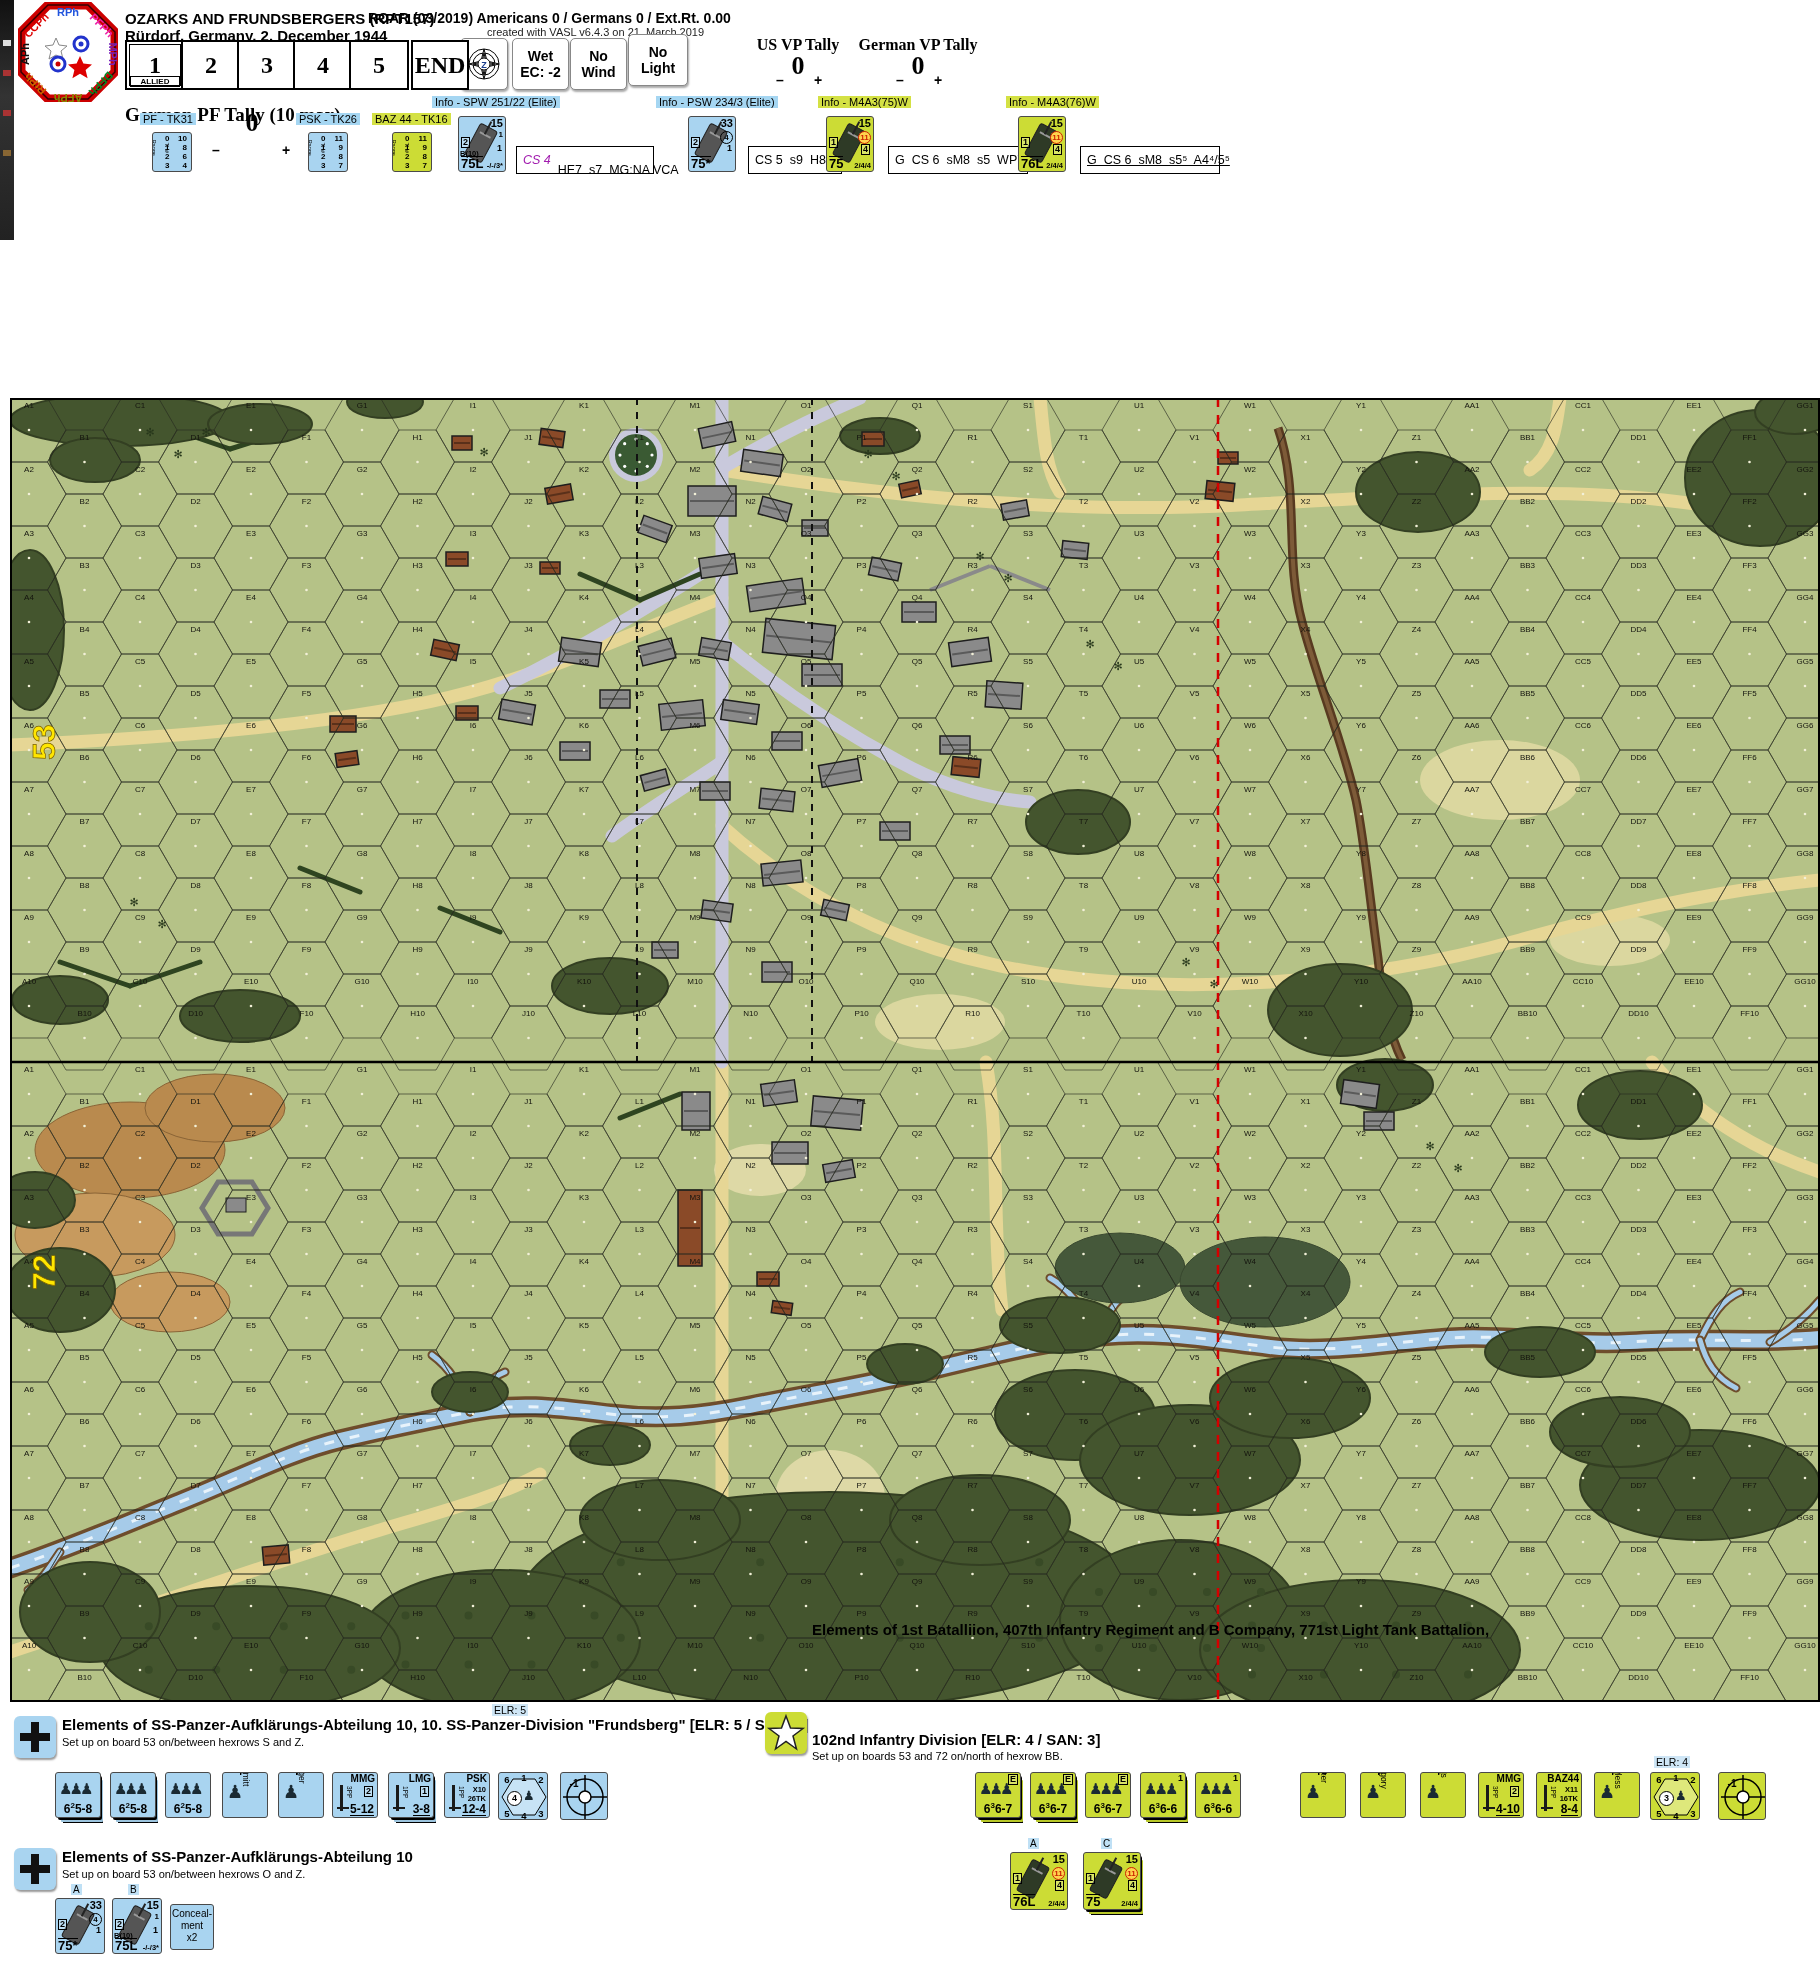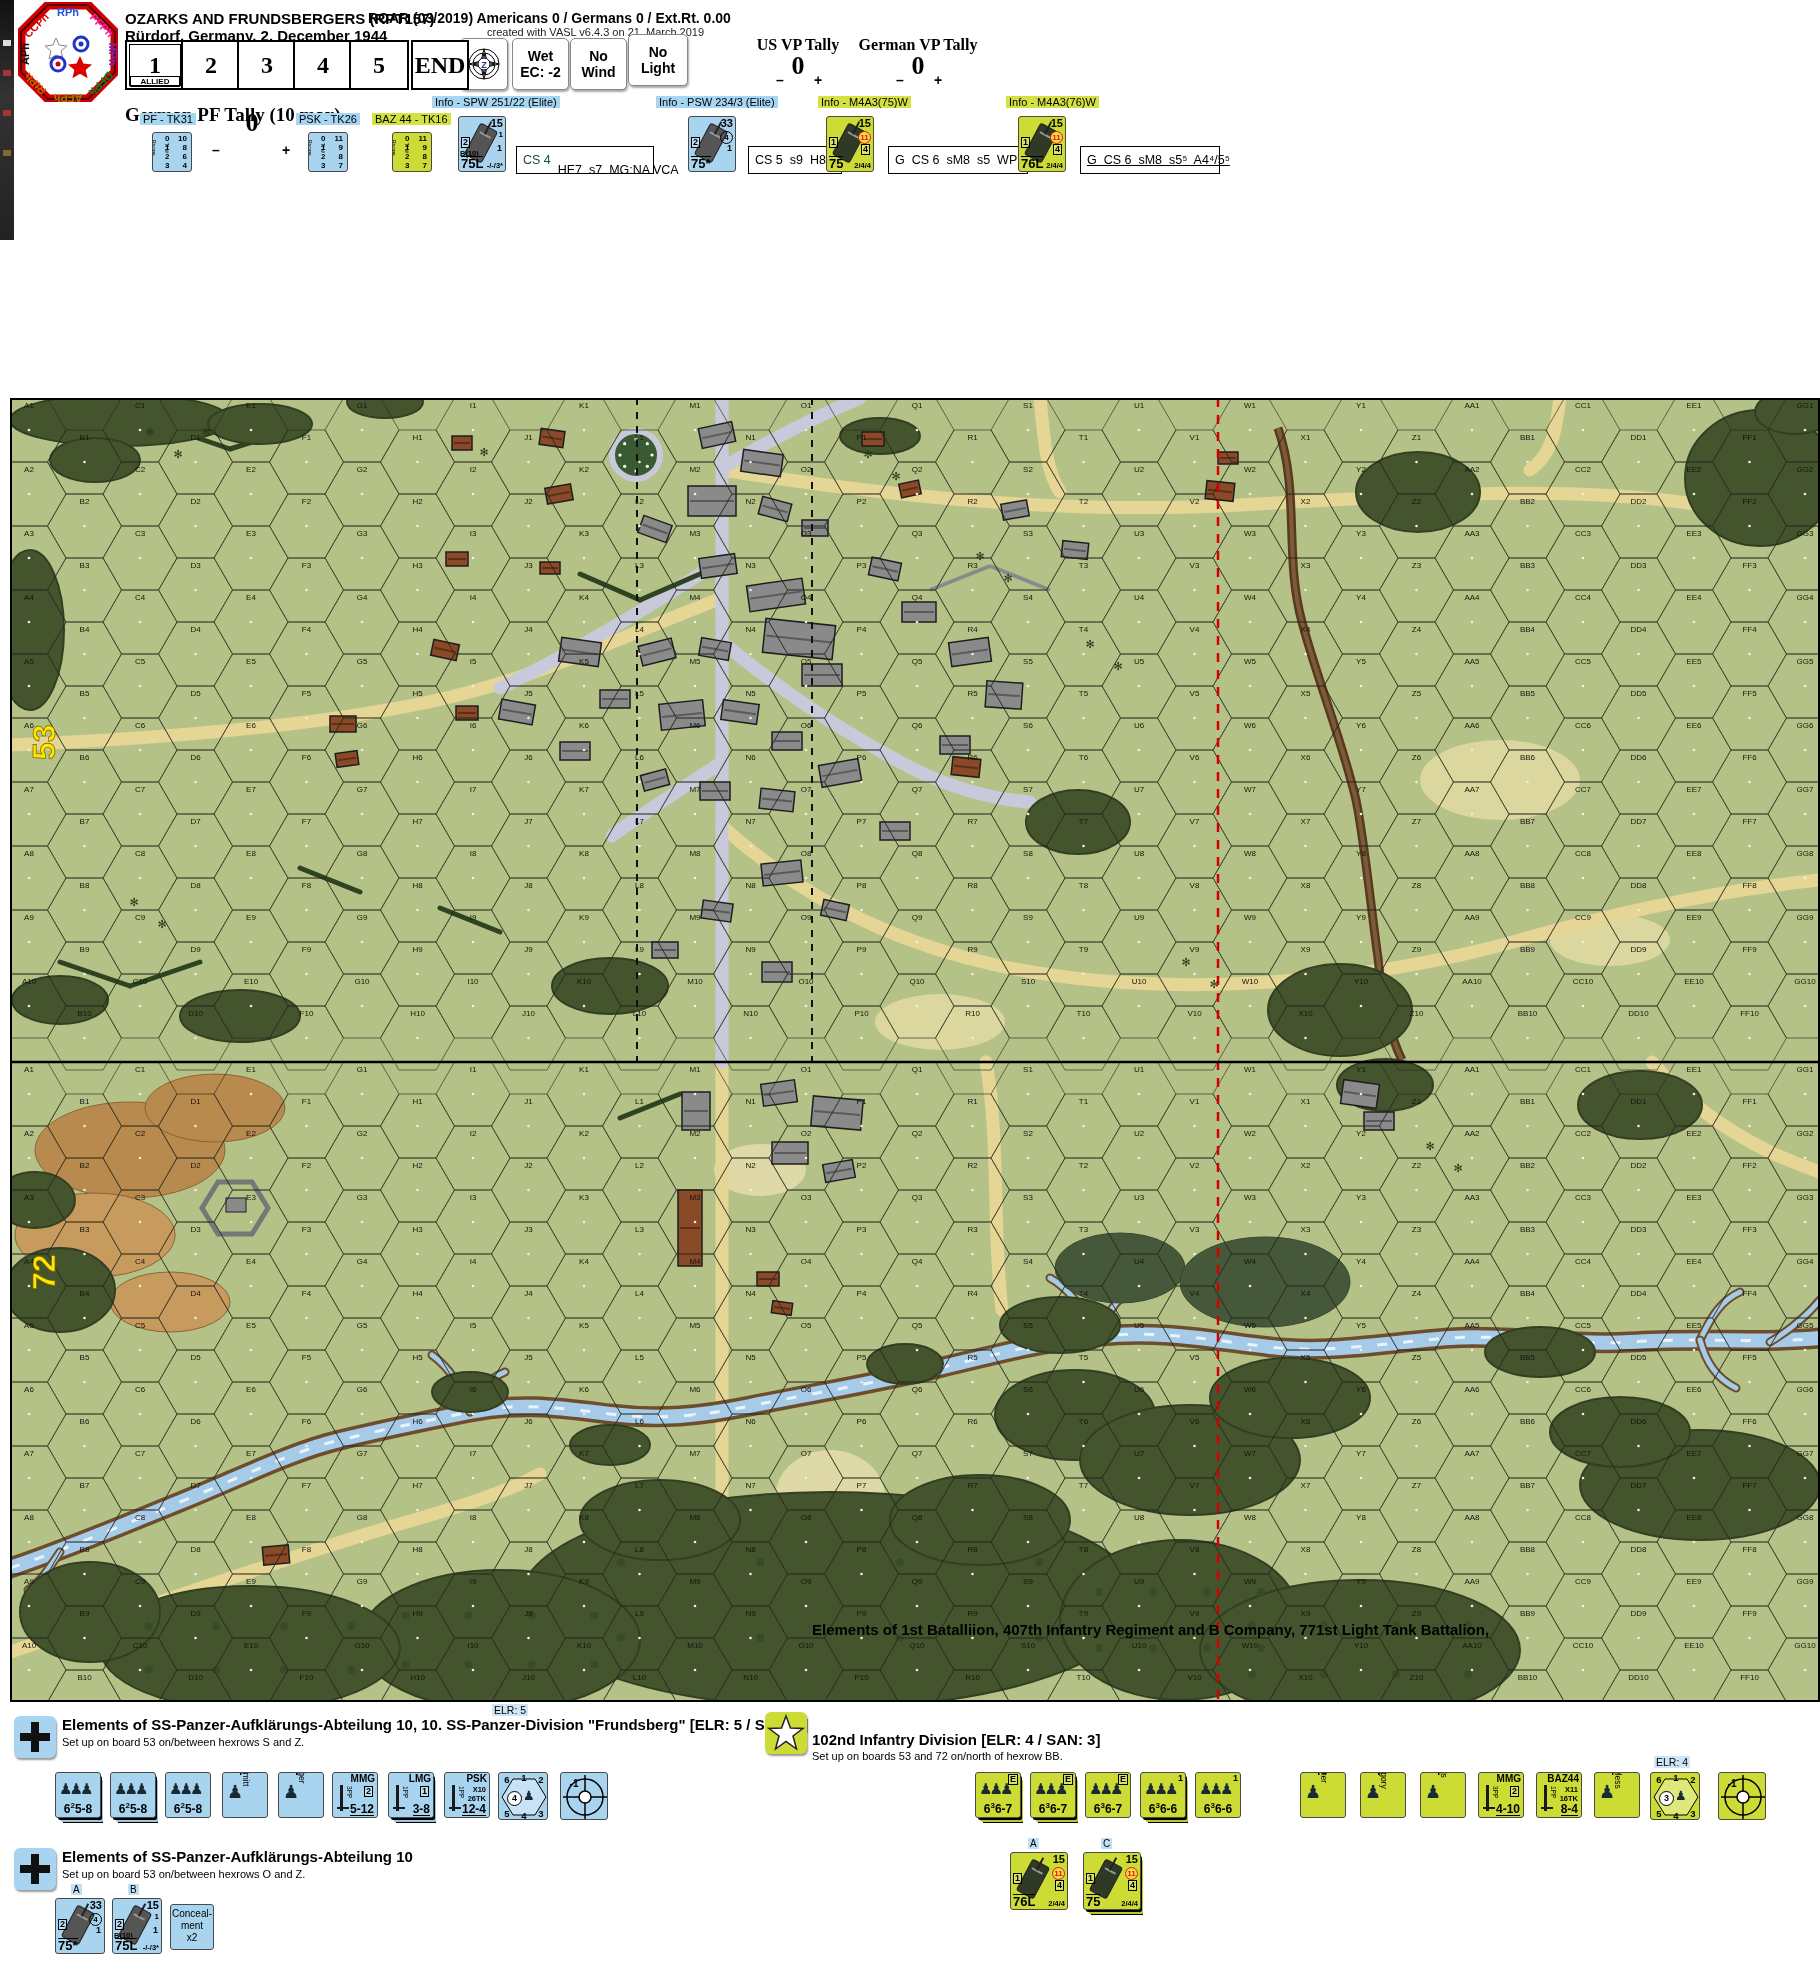--- a/index.html
+++ b/index.html
@@ -26,21 +26,21 @@
   .vp-tally .mm{position:absolute;font-size:14px;font-weight:bold;top:36px;cursor:pointer;}
   #pf-title{left:125px;top:104px;font-family:"Liberation Serif",serif;font-weight:bold;font-size:19px;}
   #pf-val{left:232px;top:108px;width:40px;text-align:center;font-family:"Liberation Serif",serif;font-weight:bold;font-size:26px;}
   #pf-minus{left:212px;top:142px;font-size:14px;font-weight:bold;}
   #pf-plus{left:282px;top:142px;font-size:14px;font-weight:bold;}
   .clabel{position:absolute;font-size:11px;padding:0 3px;white-space:nowrap;}
   .clabel.blue{background:#a5d6f2;}
   .clabel.grn{background:#d4e144;}
   .infobox{position:absolute;background:#fff;border:1.5px solid #000;font-size:12.5px;
            display:flex;align-items:center;padding:0 6px;white-space:pre;}
-  .infobox .red{color:#14532d;}
+  .infobox .red{color:#a21caf;font-style:italic;}
   
   .ctr{position:absolute;border:1px solid #4a4a4a;border-radius:3px;box-sizing:border-box;overflow:hidden;}
   .ctr.blue{background:#a9d4f0;}
   .ctr.grn{background:#ccdc35;}
   .ctr.stk{box-shadow:2px 3px 0 -1px #000,4px 6px 0 -2px #9cc4de,5px 8px 0 -3px #000;}
   .ctr.stkg{box-shadow:2px 3px 0 -1px #000,4px 6px 0 -2px #b8c828,5px 8px 0 -3px #000;}
   .ctr span{position:absolute;line-height:1;}
   .ctr .box{border:1px solid #000;padding:0 1px;background:rgba(255,255,255,.25);}
   .ctr .circ{border:1px solid #000;border-radius:50%;width:11px;height:11px;text-align:center;line-height:11px;}
   .ctr .circ.red{color:#cc2200;border-color:#cc2200;background:#ffd34d;}

